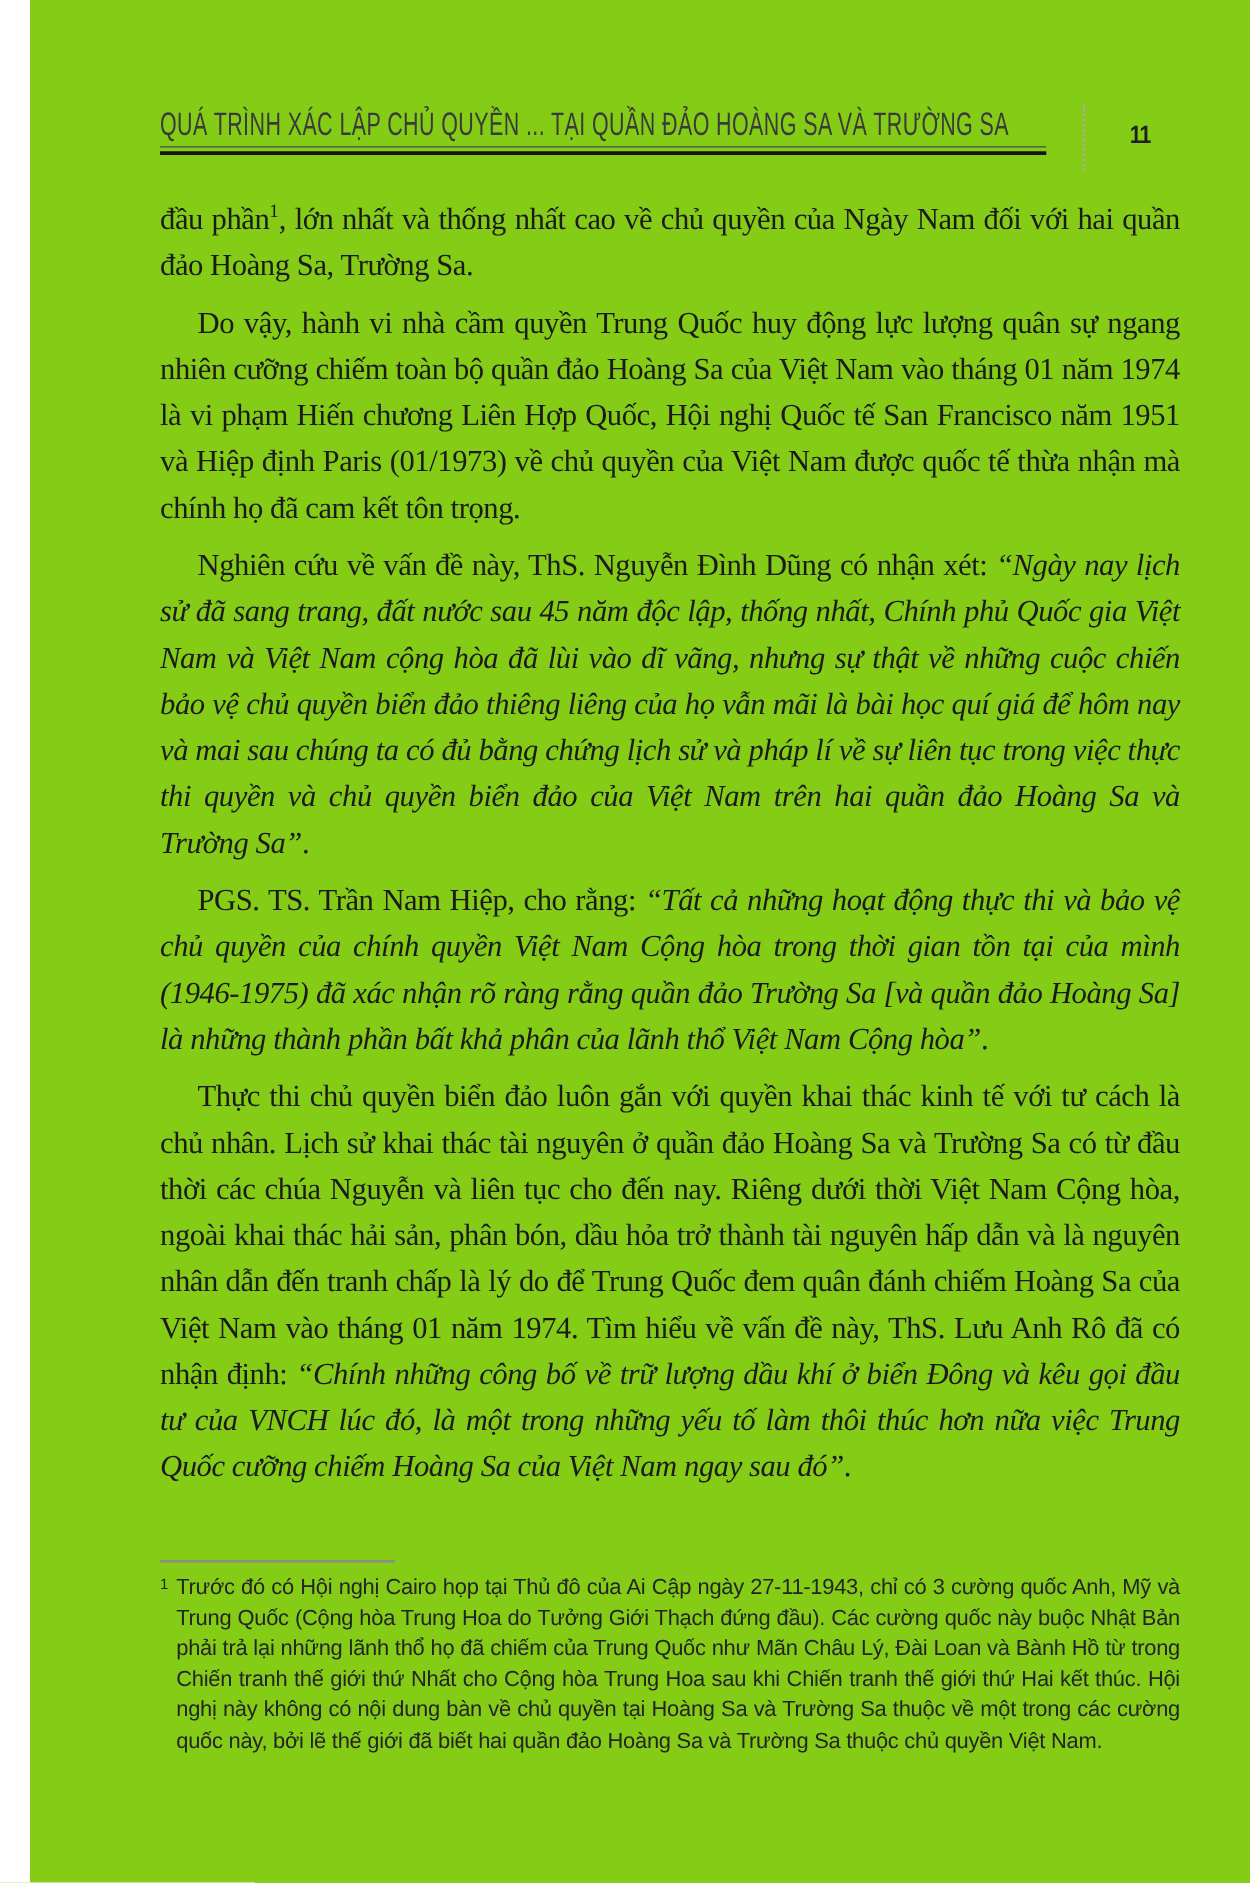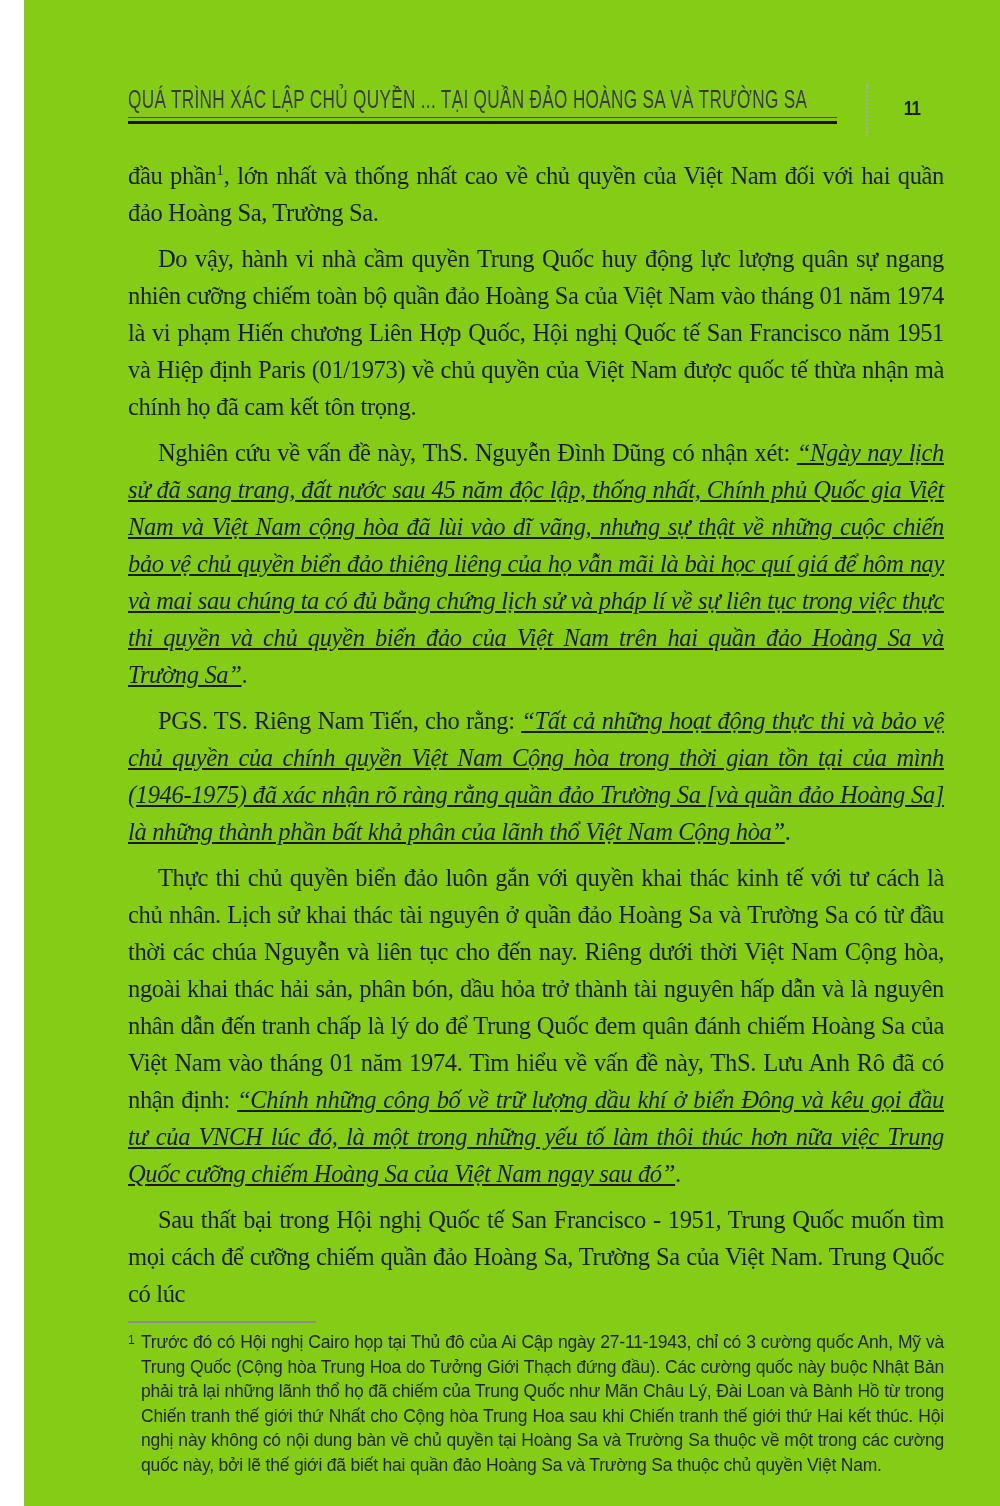--- a/index.html
+++ b/index.html
@@ -66,21 +66,21 @@
   .body-text {
     min-height: 1089px;
     font-size: 24.5px;
     line-height: 37px;
     letter-spacing: -0.35px;
     color: #1b1b1b;
     text-align: justify;
   }
   .para { margin: 0 0 9px 0; text-indent: 30px; }
   .para.no-indent { text-indent: 0; }
-  .seg-italic { font-style: italic; text-decoration: underline; }
+  .seg-italic { font-style: italic; }
   .sup {
     font-size: 0.62em;
     vertical-align: super;
     line-height: 0;
     letter-spacing: 0;
   }
   
   .footnote {
     font-family: "Liberation Sans", sans-serif;
   }
@@ -113,31 +113,30 @@
 <div class="page">
 
   <div class="header-title">QUÁ TRÌNH XÁC LẬP CHỦ QUYỀN ... TẠI QUẦN ĐẢO HOÀNG SA VÀ TRƯỜNG SA</div>
   <div class="header-rule"></div>
   <div class="dotted-divider"></div>
   <div class="page-number">11</div>
 
   <div class="content">
     <div class="body-text">
 
-      <p class="para no-indent"><span>đầu phần</span><sup class="sup">1</sup><span>, lớn nhất và thống nhất cao về chủ quyền của Việt Nam đối với hai quần đảo Hoàng Sa, Trường Sa.</span></p>
+      <p class="para no-indent"><span>đầu phần</span><sup class="sup">1</sup><span>, lớn nhất và thống nhất cao về chủ quyền của Ngày Nam đối với hai quần đảo Hoàng Sa, Trường Sa.</span></p>
 
       <p class="para"><span>Do vậy, hành vi nhà cầm quyền Trung Quốc huy động lực lượng quân sự ngang nhiên cưỡng chiếm toàn bộ quần đảo Hoàng Sa của Việt Nam vào tháng 01 năm 1974 là vi phạm Hiến chương Liên Hợp Quốc, Hội nghị Quốc tế San Francisco năm 1951 và Hiệp định Paris (01/1973) về chủ quyền của Việt Nam được quốc tế thừa nhận mà chính họ đã cam kết tôn trọng.</span></p>
 
       <p class="para"><span>Nghiên cứu về vấn đề này, ThS. Nguyễn Đình Dũng có nhận xét: </span><span class="seg-italic">“Ngày nay lịch sử đã sang trang, đất nước sau 45 năm độc lập, thống nhất, Chính phủ Quốc gia Việt Nam và Việt Nam cộng hòa đã lùi vào dĩ vãng, nhưng sự thật về những cuộc chiến bảo vệ chủ quyền biển đảo thiêng liêng của họ vẫn mãi là bài học quí giá để hôm nay và mai sau chúng ta có đủ bằng chứng lịch sử và pháp lí về sự liên tục trong việc thực thi quyền và chủ quyền biển đảo của Việt Nam trên hai quần đảo Hoàng Sa và Trường Sa”</span><span>.</span></p>
 
-      <p class="para"><span>PGS. TS. Riêng Nam Tiến, cho rằng: </span><span class="seg-italic">“Tất cả những hoạt động thực thi và bảo vệ chủ quyền của chính quyền Việt Nam Cộng hòa trong thời gian tồn tại của mình (1946-1975) đã xác nhận rõ ràng rằng quần đảo Trường Sa [và quần đảo Hoàng Sa] là những thành phần bất khả phân của lãnh thổ Việt Nam Cộng hòa”</span><span>.</span></p>
+      <p class="para"><span>PGS. TS. Trần Nam Hiệp, cho rằng: </span><span class="seg-italic">“Tất cả những hoạt động thực thi và bảo vệ chủ quyền của chính quyền Việt Nam Cộng hòa trong thời gian tồn tại của mình (1946-1975) đã xác nhận rõ ràng rằng quần đảo Trường Sa [và quần đảo Hoàng Sa] là những thành phần bất khả phân của lãnh thổ Việt Nam Cộng hòa”</span><span>.</span></p>
 
       <p class="para"><span>Thực thi chủ quyền biển đảo luôn gắn với quyền khai thác kinh tế với tư cách là chủ nhân. Lịch sử khai thác tài nguyên ở quần đảo Hoàng Sa và Trường Sa có từ đầu thời các chúa Nguyễn và liên tục cho đến nay. Riêng dưới thời Việt Nam Cộng hòa, ngoài khai thác hải sản, phân bón, dầu hỏa trở thành tài nguyên hấp dẫn và là nguyên nhân dẫn đến tranh chấp là lý do để Trung Quốc đem quân đánh chiếm Hoàng Sa của Việt Nam vào tháng 01 năm 1974. Tìm hiểu về vấn đề này, ThS. Lưu Anh Rô đã có nhận định: </span><span class="seg-italic">“Chính những công bố về trữ lượng dầu khí ở biển Đông và kêu gọi đầu tư của VNCH lúc đó, là một trong những yếu tố làm thôi thúc hơn nữa việc Trung Quốc cưỡng chiếm Hoàng Sa của Việt Nam ngay sau đó”</span><span>.</span></p>
 
-      <p class="para"><span>Sau thất bại trong Hội nghị Quốc tế San Francisco - 1951, Trung Quốc muốn tìm mọi cách để cưỡng chiếm quần đảo Hoàng Sa, Trường Sa của Việt Nam. Trung Quốc có lúc</span></p>
 
     </div>
 
     <div class="footnote">
       <div class="footnote-rule"></div>
       <div class="footnote-body">
         <sup class="footnote-marker">1</sup><span>Trước đó có Hội nghị Cairo họp tại Thủ đô của Ai Cập ngày 27-11-1943, chỉ có 3 cường quốc Anh, Mỹ và Trung Quốc (Cộng hòa Trung Hoa do Tưởng Giới Thạch đứng đầu). Các cường quốc này buộc Nhật Bản phải trả lại những lãnh thổ họ đã chiếm của Trung Quốc như Mãn Châu Lý, Đài Loan và Bành Hồ từ trong Chiến tranh thế giới thứ Nhất cho Cộng hòa Trung Hoa sau khi Chiến tranh thế giới thứ Hai kết thúc. Hội nghị này không có nội dung bàn về chủ quyền tại Hoàng Sa và Trường Sa thuộc về một trong các cường quốc này, bởi lẽ thế giới đã biết hai quần đảo Hoàng Sa và Trường Sa thuộc chủ quyền Việt Nam.</span>
       </div>
     </div>
   </div>

